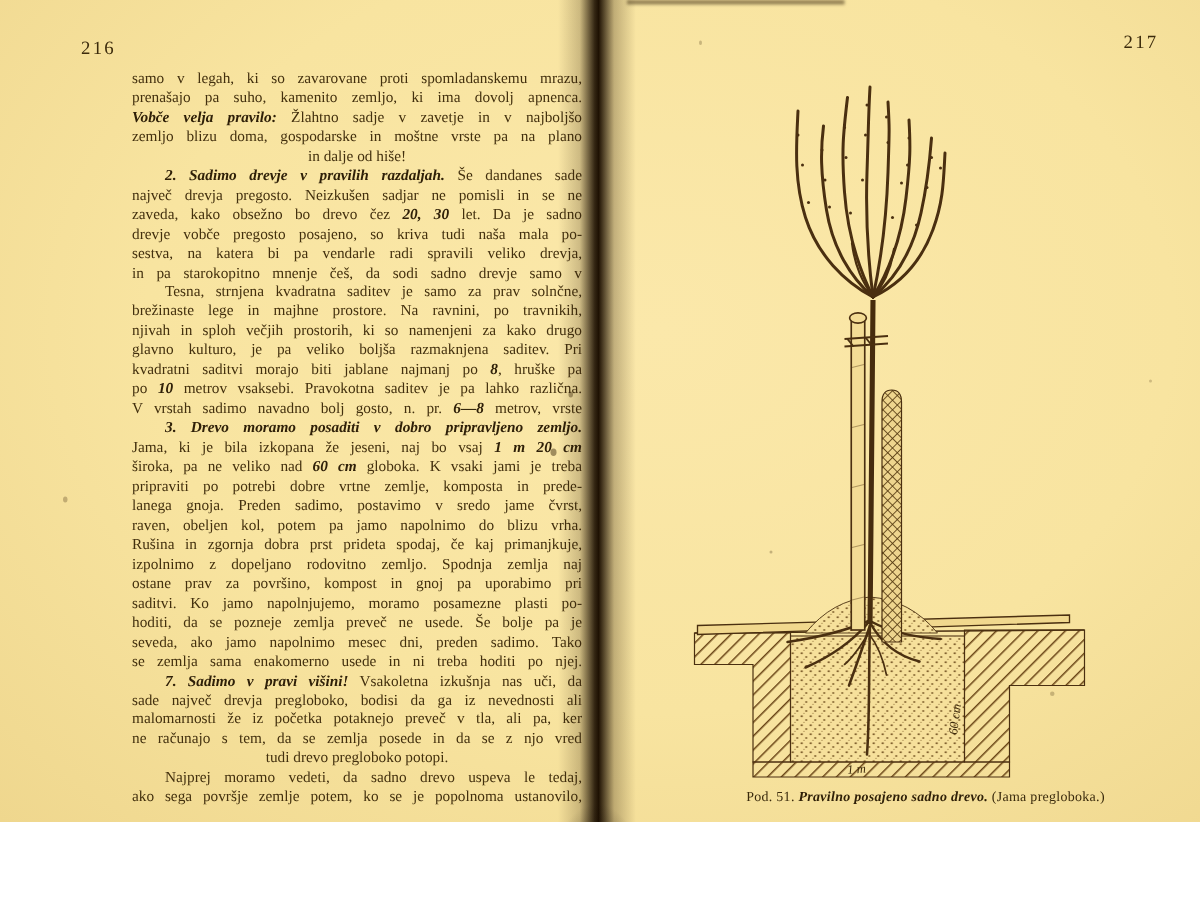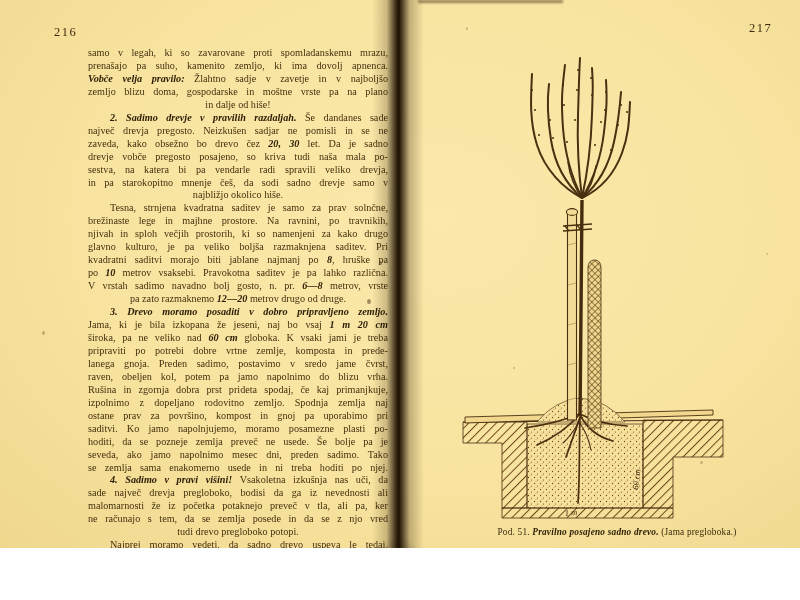--- a/index.html
+++ b/index.html
@@ -53,43 +53,41 @@
       <div class="tl just"><span>prenašajo pa suho, kamenito zemljo, ki ima dovolj apnenca.</span></div>
       <div class="tl just"><span class="bld">Vobče velja pravilo:</span><span> Žlahtno sadje v zavetje in v najboljšo</span></div>
       <div class="tl just"><span>zemljo blizu doma, gospodarske in moštne vrste pa na plano</span></div>
       <div class="tl"><span>in dalje od hiše!</span></div>
       <div class="tl just ind"><span class="bld">2. Sadimo drevje v pravilih razdaljah.</span><span> Še dandanes sade</span></div>
       <div class="tl just"><span>največ drevja pregosto. Neizkušen sadjar ne pomisli in se ne</span></div>
       <div class="tl just"><span>zaveda, kako obsežno bo drevo čez </span><span class="bld">20, 30</span><span> let. Da je sadno</span></div>
       <div class="tl just"><span>drevje vobče pregosto posajeno, so kriva tudi naša mala po-</span></div>
       <div class="tl just"><span>sestva, na katera bi pa vendarle radi spravili veliko drevja,</span></div>
       <div class="tl just"><span>in pa starokopitno mnenje češ, da sodi sadno drevje samo v</span></div>
-      <div class="tl"><span>najbližjo okolico hiše.</span></div>
       <div class="tl just ind"><span>Tesna, strnjena kvadratna saditev je samo za prav solnčne,</span></div>
       <div class="tl just"><span>brežinaste lege in majhne prostore. Na ravnini, po travnikih,</span></div>
       <div class="tl just"><span>njivah in sploh večjih prostorih, ki so namenjeni za kako drugo</span></div>
       <div class="tl just"><span>glavno kulturo, je pa veliko boljša razmaknjena saditev. Pri</span></div>
       <div class="tl just"><span>kvadratni saditvi morajo biti jablane najmanj po </span><span class="bld">8</span><span>, hruške pa</span></div>
       <div class="tl just"><span>po </span><span class="bld">10</span><span> metrov vsaksebi. Pravokotna saditev je pa lahko različna.</span></div>
       <div class="tl just"><span>V vrstah sadimo navadno bolj gosto, n. pr. </span><span class="bld">6—8</span><span> metrov, vrste</span></div>
-      <div class="tl"><span>pa zato razmaknemo </span><span class="bld">12—20</span><span> metrov drugo od druge.</span></div>
       <div class="tl just ind"><span class="bld">3. Drevo moramo posaditi v dobro pripravljeno zemljo.</span></div>
       <div class="tl just"><span>Jama, ki je bila izkopana že jeseni, naj bo vsaj </span><span class="bld">1 m 20 cm</span></div>
       <div class="tl just"><span>široka, pa ne veliko nad </span><span class="bld">60 cm</span><span> globoka. K vsaki jami je treba</span></div>
       <div class="tl just"><span>pripraviti po potrebi dobre vrtne zemlje, komposta in prede-</span></div>
       <div class="tl just"><span>lanega gnoja. Preden sadimo, postavimo v sredo jame čvrst,</span></div>
       <div class="tl just"><span>raven, obeljen kol, potem pa jamo napolnimo do blizu vrha.</span></div>
       <div class="tl just"><span>Rušina in zgornja dobra prst prideta spodaj, če kaj primanjkuje,</span></div>
       <div class="tl just"><span>izpolnimo z dopeljano rodovitno zemljo. Spodnja zemlja naj</span></div>
       <div class="tl just"><span>ostane prav za površino, kompost in gnoj pa uporabimo pri</span></div>
       <div class="tl just"><span>saditvi. Ko jamo napolnjujemo, moramo posamezne plasti po-</span></div>
       <div class="tl just"><span>hoditi, da se pozneje zemlja preveč ne usede. Še bolje pa je</span></div>
       <div class="tl just"><span>seveda, ako jamo napolnimo mesec dni, preden sadimo. Tako</span></div>
       <div class="tl just"><span>se zemlja sama enakomerno usede in ni treba hoditi po njej.</span></div>
-      <div class="tl just ind"><span class="bld">4. Sadimo v pravi višini!</span><span> Vsakoletna izkušnja nas uči, da</span></div>
+      <div class="tl just ind"><span class="bld">7. Sadimo v pravi višini!</span><span> Vsakoletna izkušnja nas uči, da</span></div>
       <div class="tl just"><span>sade največ drevja pregloboko, bodisi da ga iz nevednosti ali</span></div>
       <div class="tl just"><span>malomarnosti že iz početka potaknejo preveč v tla, ali pa, ker</span></div>
       <div class="tl just"><span>ne računajo s tem, da se zemlja posede in da se z njo vred</span></div>
       <div class="tl"><span>tudi drevo pregloboko potopi.</span></div>
       <div class="tl just ind"><span>Najprej moramo vedeti, da sadno drevo uspeva le tedaj,</span></div>
       <div class="tl just"><span>ako sega površje zemlje potem, ko se je popolnoma ustanovilo,</span></div>
     </div>
 
   <div id="pn-right" class="pagenum">217</div>
 

